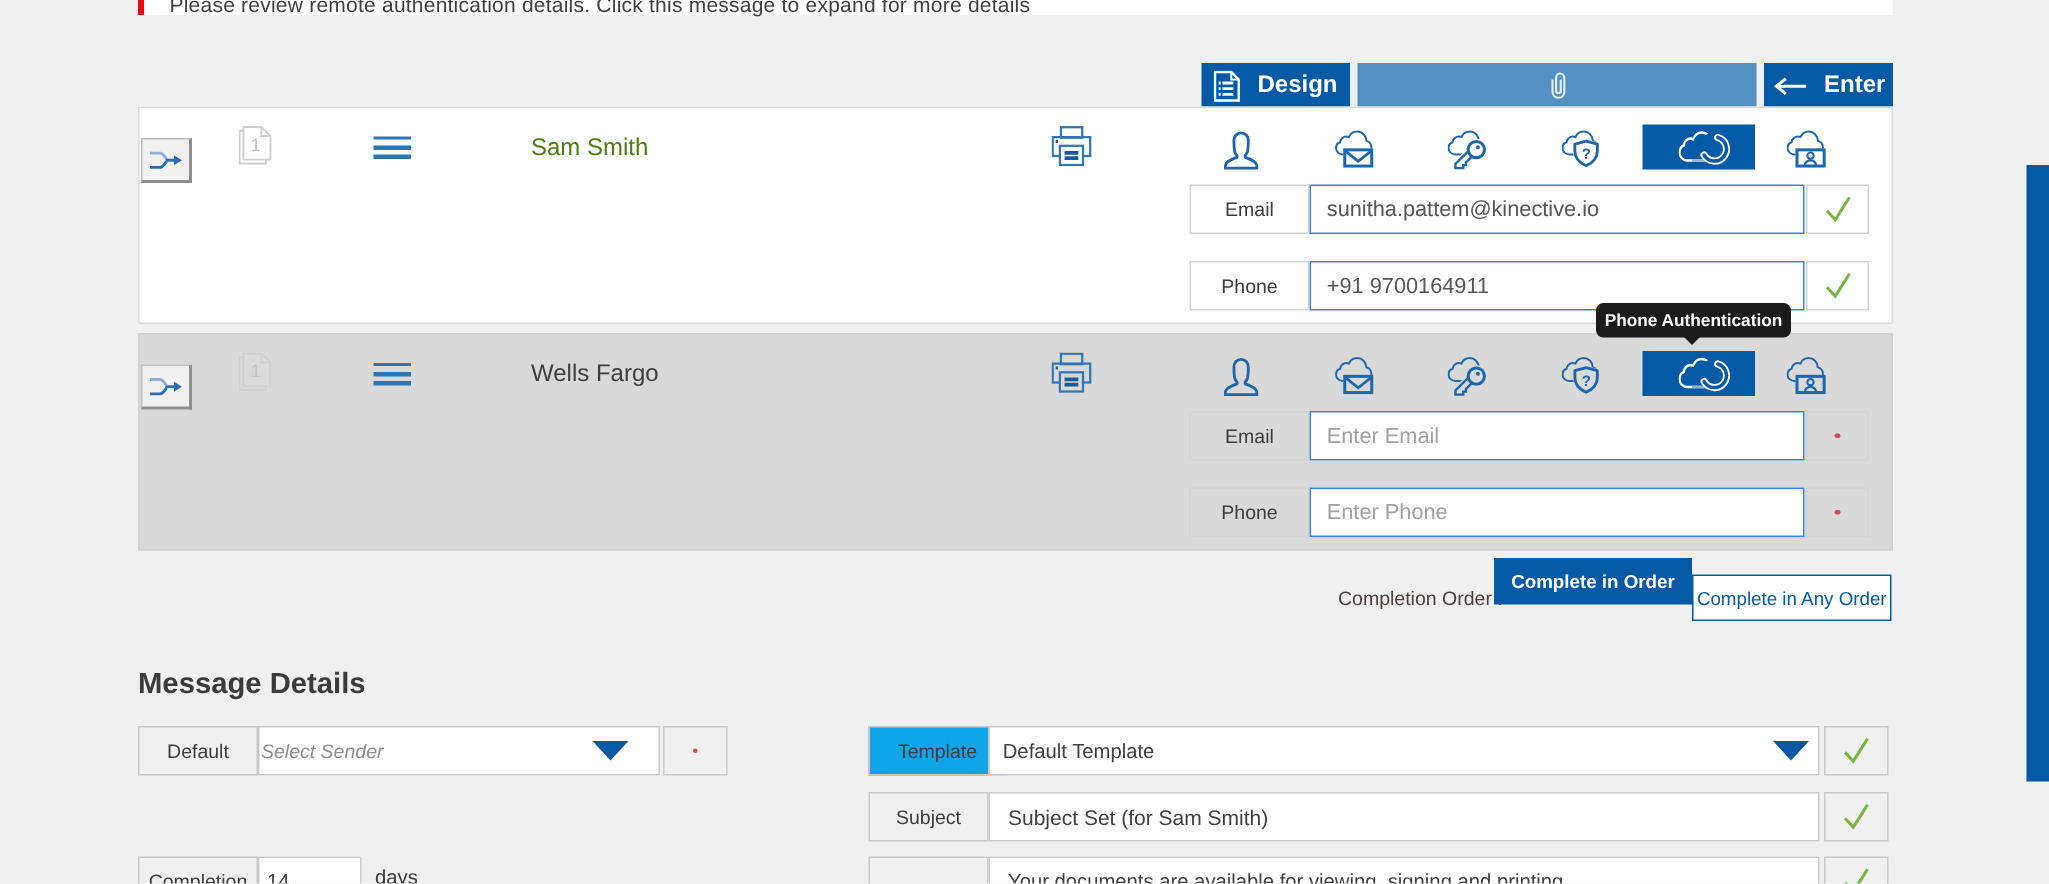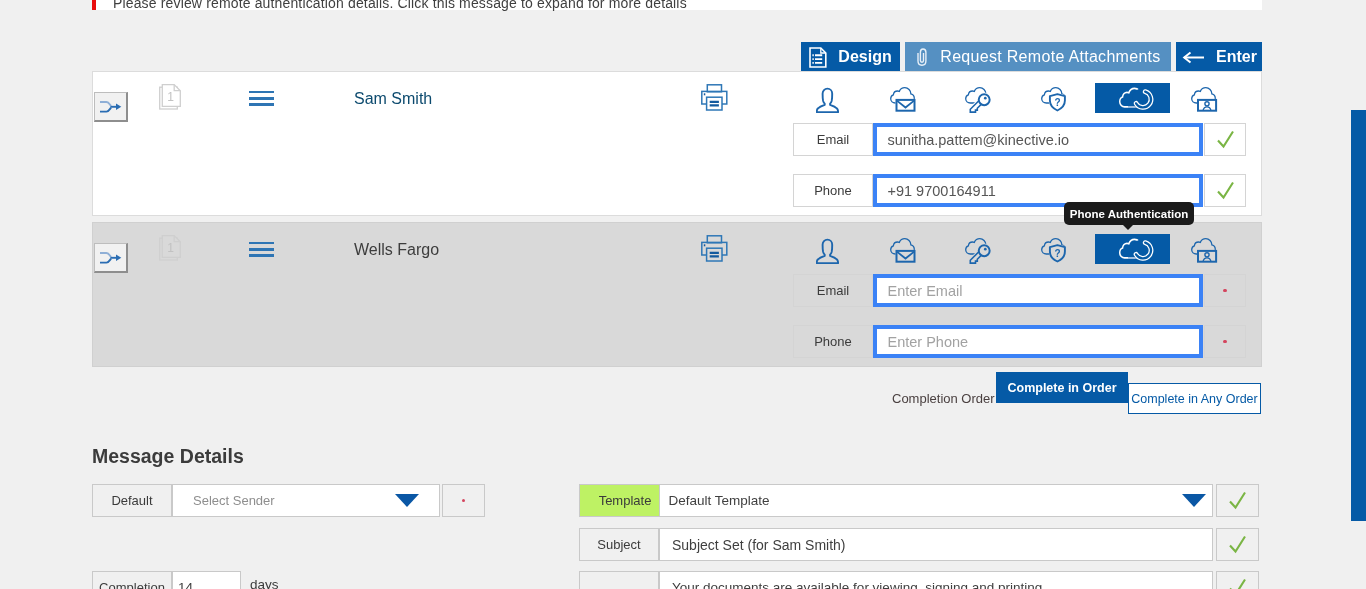--- a/index.html
+++ b/index.html
@@ -12,21 +12,21 @@
 .tbtn { position:absolute; top:26px; height:30px; background:#055aa6; color:#fff; font-size:16px;
   display:flex; align-items:center; justify-content:center; gap:11px;margin-top:16px; }
 .mergebtn { position:absolute; left:1px; top:20px; width:34px; height:30px; background:#f1f1f1;
   border:1px solid #bdbdbd; border-right:2px solid #8e8e8e; border-bottom:2px solid #8e8e8e;
   display:flex; align-items:center; justify-content:center; }
 .hamb { width:25px; }
 .hamb div { height:2.6px; background:#2e75b4; margin-bottom:3.9px; }
 .aic { position:absolute; }
 .lbl { position:absolute; left:0; top:0; width:80px; height:33px; border:1px solid #d4d4d4;
   font-size:13px; color:#3b3b3b; display:flex; align-items:center; justify-content:center; }
-.inp { position:absolute; left:80px; top:0; width:330px; height:33px; border:4px solid #3b82f6;
+.inp { position:absolute; left:80px; top:0; width:330px; height:33px; border:1px solid #3b82f6;
   background:#fff; display:flex; align-items:center; padding-left:10.5px; }
 .stat { position:absolute; left:411px; top:0; width:42px; height:33px; border:1px solid #d4d4d4;
   display:flex; align-items:center; justify-content:center; }
 .txt { color:#555; font-size:14.5px; }
 .ph { color:#a2a2a2; font-size:14.5px; }
 .ast { width:3.6px; height:3.6px; border-radius:2px; background:#d4455e; display:block; }
 #tip { position:absolute; left:1064px; top:202px; width:130px; height:23px; background:#1b1b1b; border-radius:5px;
   color:#fff; font-size:11.5px; font-weight:bold; display:flex; align-items:center; justify-content:center;text-align:right; }
 #tipcaret { position:absolute; left:1122px; top:224px; width:0; height:0; border-left:6.5px solid transparent;
   border-right:6.5px solid transparent; border-top:6.5px solid #1b1b1b; }
@@ -57,21 +57,20 @@
       <path d="M11.8 1 V6 H16.8" fill="none" stroke="#fff" stroke-width="1.3"></path>
       <path d="M6 8.3 H13.2 M6 12.1 H13.2 M6 15.9 H13.2" stroke="#fff" stroke-width="1.9"></path>
       <path d="M3.4 8.3 H4.8 M3.4 12.1 H4.8 M3.4 15.9 H4.8" stroke="#fff" stroke-width="1.9"></path>
     </svg>
     <span>Design</span>
   </div>
 <div class="tbtn" style="left:905px;width:266px;background:#5590c2;">
     <svg width="13" height="19" viewBox="0 0 13 19">
       <path d="M3 5 V13 C3 15.4 4.7 17.2 7 17.2 C9.3 17.2 10.9 15.4 10.9 13 V4.3 C10.9 2.5 9.7 1 8 1 C6.3 1 5.4 2.5 5.4 4.3 V12.5 C5.4 13.5 6.1 14.2 7 14.2 C7.9 14.2 8.5 13.5 8.5 12.5 V5" fill="none" stroke="#e8f0f8" stroke-width="1.4"></path>
     </svg>
-    <span style="margin-left:1px;letter-spacing:0.3px;">Request Remote Attachments</span>
   </div>
 <div class="tbtn" style="left:1176px;width:86px;font-weight:bold;">
     <svg width="24" height="13" viewBox="0 0 24 13">
       <path d="M23 6.5 H3" stroke="#fff" stroke-width="2"></path>
       <path d="M9.5 1.5 L3.2 6.5 L9.5 11.5" fill="none" stroke="#fff" stroke-width="2"></path>
     </svg>
     <span>Enter</span>
   </div>
 
 <div id="card1" style="position:absolute;left:92px;top:71px;width:1170px;height:145px;background:#fff;border:1px solid #dcdcdc;">
@@ -89,21 +88,21 @@
         <path d="M3.3 0.65 L15.2 0.65 L21.3 6.7 L21.3 22.4 L3.3 22.4 Z" fill="#fff" stroke="#cfcfcf" stroke-width="1.3"></path>
         <path d="M15.2 0.65 L15.2 6.7 L21.3 6.7" fill="none" stroke="#cfcfcf" stroke-width="1.3"></path>
         <text x="11.5" y="16.6" font-family="Liberation Sans" font-size="12" fill="#c2c2c2" text-anchor="middle">1</text>
       </svg>
     </div>
   <div class="hamb" style="position:absolute;left:156px;top:18.5px;">
       <div></div>
       <div></div>
       <div></div>
     </div>
-  <div style="position:absolute;left:261px;top:18px;font-size:16px;color:#0c4a6e;">Sam Smith</div>
+  <div style="position:absolute;left:261px;top:18px;font-size:16px;color:#4d7c0f;">Sam Smith</div>
   <div style="position:absolute;left:608px;top:11.5px;">
       <svg width="27" height="27" viewBox="0 0 27 27">
         <rect x="6.3" y="0.8" width="14.2" height="7" fill="none" stroke="#2e77b6" stroke-width="1.5"></rect>
         <rect x="0.8" y="7.4" width="25" height="12.6" fill="none" stroke="#2e77b6" stroke-width="1.5"></rect>
         <rect x="2.8" y="9.3" width="1.5" height="2" fill="#135a9e"></rect>
         <rect x="5.6" y="13.2" width="15.4" height="12.8" fill="#fff" stroke="#2e77b6" stroke-width="1.5"></rect>
         <path d="M8.7 17.9 H17.9 M8.7 21.4 H17.9" stroke="#135a9e" stroke-width="2.4"></path>
       </svg>
     </div>
   <div style="position:absolute;left:1002px;top:11px;width:75px;height:30px;background:#055aa6;"></div>
@@ -290,35 +289,35 @@
 <div id="tipcaret"></div>
 
 <div class="abs" style="left:892px;top:391px;font-size:13px;color:#4a4040;">Completion Order :</div>
 <div id="cobtn1">Complete in Order</div>
 <div id="cobtn2">Complete in Any Order</div>
 
 <div class="abs" style="left:92px;top:445px;font-size:19.5px;color:#3b3b3b;font-weight:bold;">Message Details</div>
 
 <div class="grp" style="left:92px;top:484px;">
   <div class="glbl" style="left:0;width:80px;background:#f0f0f0;">Default</div>
-  <div class="ginp" style="left:80px;width:268px;color:#8e8e8e;font-size:13px;padding-left:20px;">Select Sender</div>
+  <div class="ginp" style="left:80px;width:268px;color:#8e8e8e;font-size:13px;padding-left:1px;font-style:italic;">Select Sender</div>
   <div class="tri" style="left:303px;top:10px;"></div>
   <div class="gstat" style="left:350px;background:#f0f0f0;">
       <span class="ast"></span>
     </div>
 </div>
 
 <div class="grp" style="left:92px;top:571px;">
   <div class="glbl" style="left:0;width:80px;background:#f0f0f0;">Completion</div>
   <div class="ginp" style="left:80px;width:69px;padding-left:5px;font-size:13.5px;">14</div>
 </div>
 <div class="abs" style="left:250px;top:577px;font-size:13.5px;color:#3b3b3b;">days</div>
 
 <div class="grp" style="left:579px;top:484px;">
-  <div class="glbl" style="left:0;width:92px;background:#bef264;">Template</div>
+  <div class="glbl" style="left:0;width:92px;background:#0ea5e9;">Template</div>
   <div class="ginp" style="left:80px;width:554px;font-size:13.5px;padding-left:8.5px;">Default Template</div>
   <div class="tri" style="left:603px;top:10px;"></div>
   <div class="gstat" style="left:637px;background:#f0f0f0;">
       <svg width="19" height="19" viewBox="0 0 19 19">
         <path d="M2 10.5 L7.5 16.5 L17 1.5" fill="none" stroke="#7ab544" stroke-width="2.1"></path>
       </svg>
     </div>
 </div>
 
 <div class="grp" style="left:579px;top:528px;">

